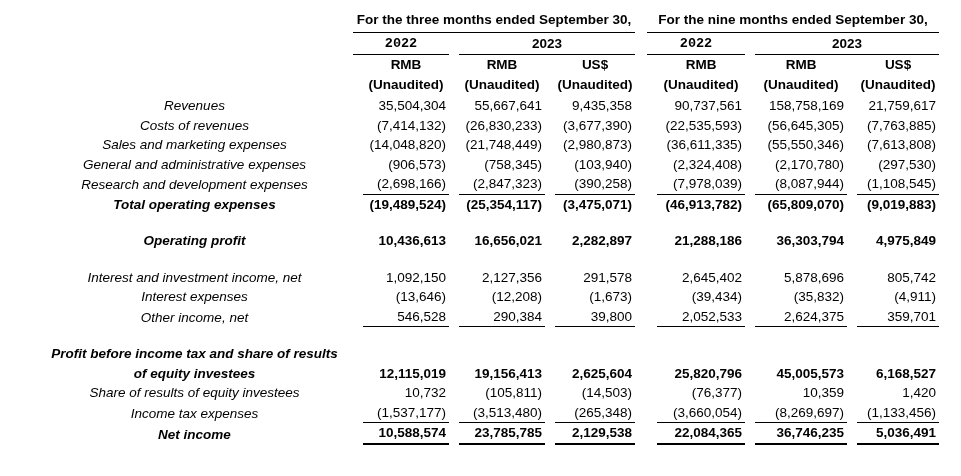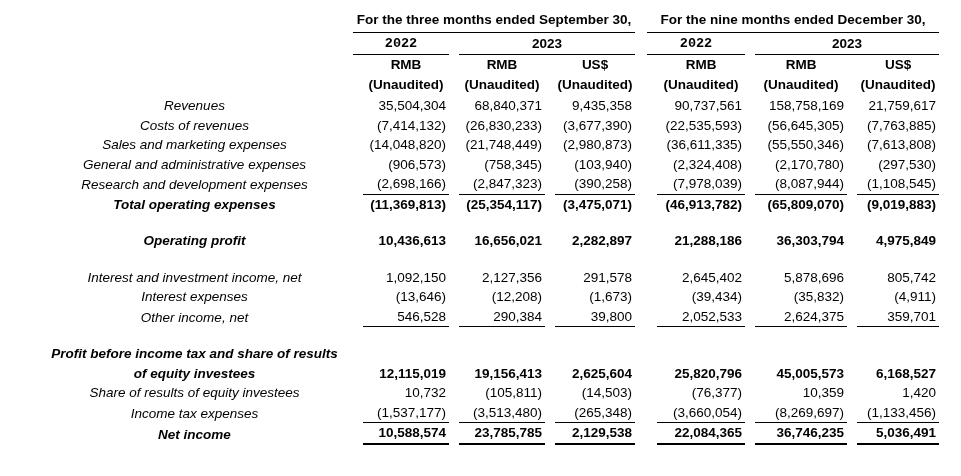--- a/index.html
+++ b/index.html
@@ -45,21 +45,21 @@
       <col style="width:92px">
     </colgroup>
     <thead>
       <tr class="period-row">
         <th></th>
         <th colspan="3">
           <div class="group-title">For the three months ended September 30,</div>
         </th>
         <th></th>
         <th colspan="3">
-          <div class="group-title">For the nine months ended December 30,</div>
+          <div class="group-title">For the nine months ended September 30,</div>
         </th>
       </tr>
       <tr>
         <th></th>
         <th class="yearcell first">
           <div class="year-title">2022</div>
         </th>
         <th class="yearcell" colspan="2">
           <div class="year-title">2023</div>
         </th>
@@ -92,21 +92,21 @@
         <th class="colhead">(Unaudited)</th>
       </tr>
     </thead>
     <tbody>
         <tr>
           <td class="label">Revenues</td>
           <td class="num">
             <div class="val">35,504,304</div>
           </td>
           <td class="num">
-            <div class="val">68,840,371</div>
+            <div class="val">55,667,641</div>
           </td>
           <td class="num">
             <div class="val">9,435,358</div>
           </td>
           <td></td>
           <td class="num">
             <div class="val">90,737,561</div>
           </td>
           <td class="num">
             <div class="val">158,758,169</div>
@@ -199,21 +199,21 @@
           <td class="num">
             <div class="val rule">(8,087,944)</div>
           </td>
           <td class="num">
             <div class="val rule">(1,108,545)</div>
           </td>
         </tr>
         <tr class="bold">
           <td class="label">Total operating expenses</td>
           <td class="num">
-            <div class="val">(11,369,813)</div>
+            <div class="val">(19,489,524)</div>
           </td>
           <td class="num">
             <div class="val">(25,354,117)</div>
           </td>
           <td class="num">
             <div class="val">(3,475,071)</div>
           </td>
           <td></td>
           <td class="num">
             <div class="val">(46,913,782)</div>

